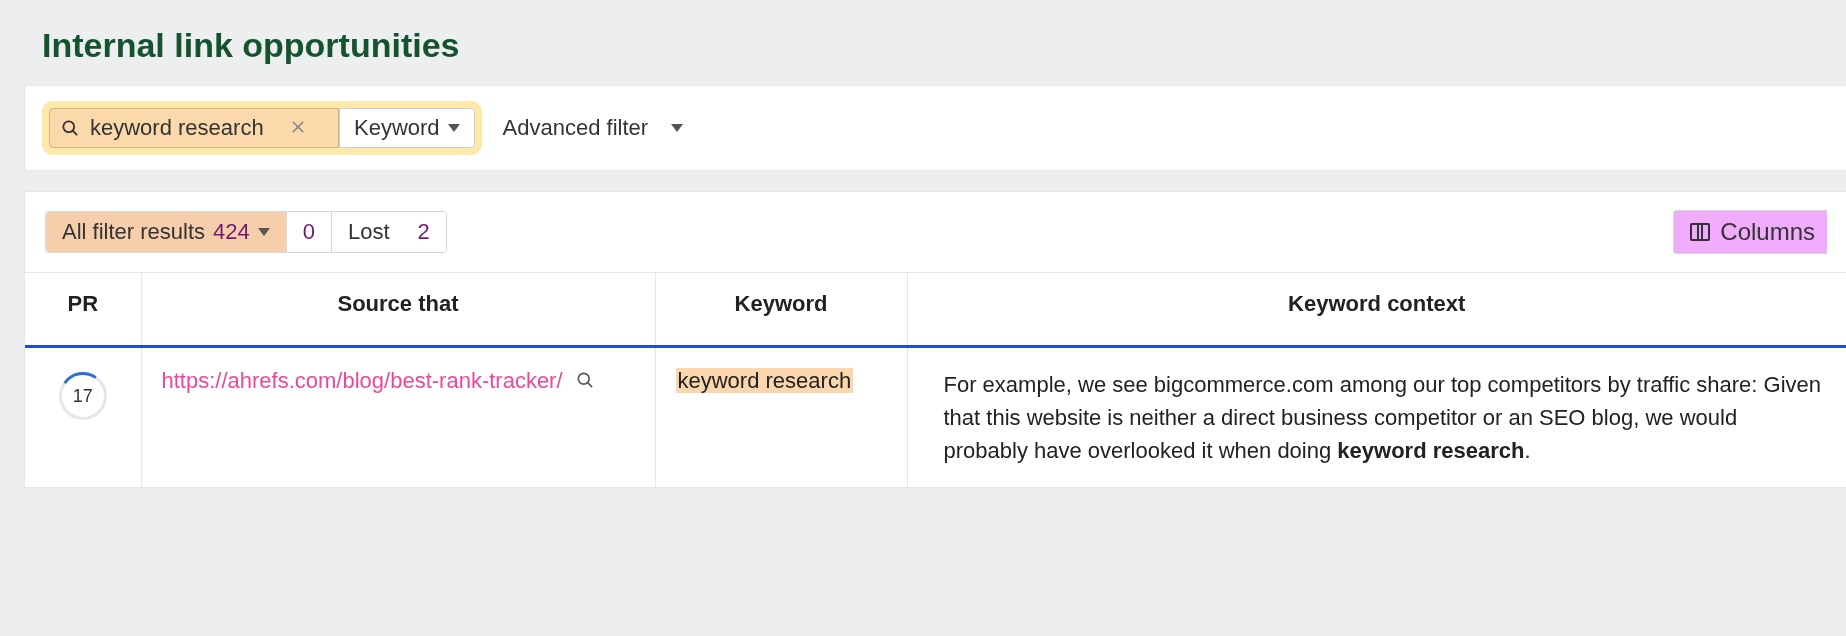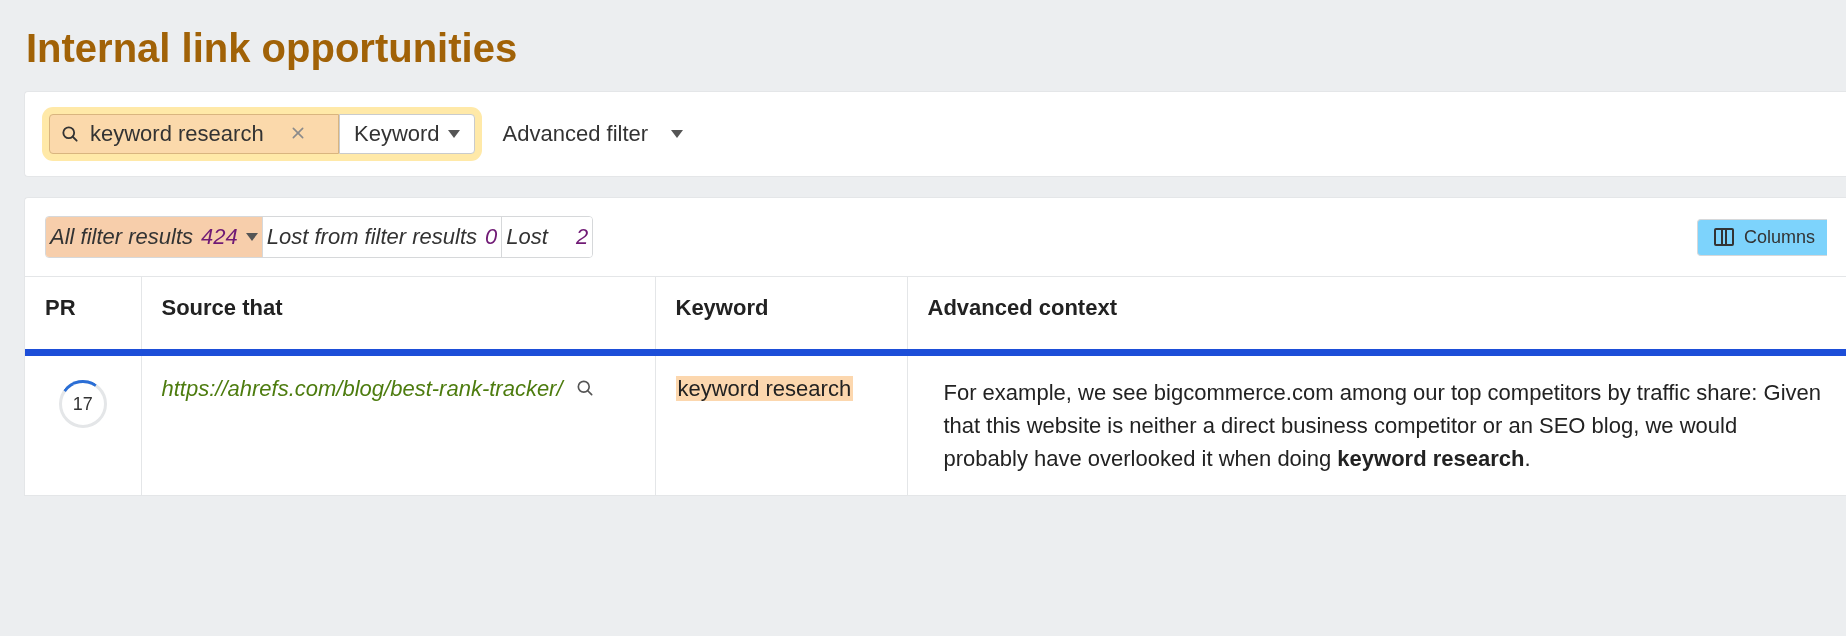--- a/index.html
+++ b/index.html
@@ -5,24 +5,24 @@
   * { box-sizing: border-box; margin: 0; padding: 0; }
   body {
     font-family: -apple-system, BlinkMacSystemFont, "Segoe UI", Helvetica, Arial, sans-serif;
     background: #eceef0;
     color: #111;
     font-size: 22px;
     width: 1846px;
   }
   .page { padding: 20px 0 0 24px; }
   .page-title {
-    font-size: 40px;
+    font-size: 34px;
     font-weight: 700;
-    color: #a16207;
-    margin: 6px 0 20px 2px;
+    color: #14532d;
+    margin: 6px 0 20px 18px;
   }
 
   .panel {
     background: #fff;
     border: 1px solid #e4e6e8;
     border-radius: 4px 0 0 4px;
     margin-bottom: 20px;
     padding: 18px 20px;
     display: flex;
     align-items: center;
@@ -104,73 +104,72 @@
     align-items: center;
     padding: 0 20px 18px 20px;
   }
   .seg-group {
     display: flex;
     border: 1px solid #d6d8da;
     border-radius: 4px;
     overflow: hidden;
   }
   .seg {
-    padding: 7px 4px;
+    padding: 7px 16px;
     display: flex;
     align-items: center;
     gap: 8px;
     cursor: pointer;
     font-size: 22px;
     color: #333;
     background: #fff;
     border-right: 1px solid #d6d8da;
-    font-style: italic;
   }
   .seg:last-child { border-right: none; gap: 28px; }
   .seg.active { background: #f7ceab; }
   .seg .count { color: #701a75; }
   .spacer { flex: 1; }
   .columns-btn {
     display: flex;
     align-items: center;
     gap: 10px;
     border: 1px solid #d6d8da;
     border-right: none;
     border-radius: 4px 0 0 4px;
     padding: 7px 12px 7px 16px;
     cursor: pointer;
-    font-size: 18px;
-    color: #333;
-    background: #7dd3fc;
+    font-size: 24px;
+    color: #333;
+    background: #f0abfc;
     margin-right: -1px;
   }
   .columns-icon {
     width: 20px; height: 18px;
     border: 2px solid #333;
     border-radius: 2px;
     position: relative;
   }
   .columns-icon::before, .columns-icon::after {
     content: "";
     position: absolute;
     top: 0; bottom: 0;
     width: 2px; background: #333;
   }
   .columns-icon::before { left: 5px; }
   .columns-icon::after { right: 5px; }
 
   table { width: 100%; border-collapse: collapse; table-layout: fixed; }
   thead th {
-    text-align: left;
+    text-align: center;
     font-weight: 700;
     font-size: 22px;
     color: #222;
     padding: 18px 20px 28px 20px;
     border-top: 1px solid #e4e6e8;
-    border-bottom: 7px solid #1d4ed8;
+    border-bottom: 3px solid #1d4ed8;
     border-right: 1px solid #e4e6e8;
     vertical-align: top;
   }
   thead th:last-child { border-right: none; }
   tbody td {
     padding: 20px;
     vertical-align: top;
     font-size: 22px;
     color: #222;
     border-right: 1px solid #e4e6e8;
@@ -195,21 +194,21 @@
     position: absolute;
     inset: -3px;
     border-radius: 50%;
     border: 3px solid transparent;
     border-top-color: #2a6ed6;
     border-right-color: #2a6ed6;
     transform: rotate(-55deg);
     clip-path: polygon(50% 0, 100% 0, 100% 50%, 50% 50%);
   }
 
-  .src-link { color: #4d7c0f; text-decoration: none; font-style: italic; }
+  .src-link { color: #ec4899; text-decoration: none; }
   .inspect-icon { display:inline-block; vertical-align: -2px; margin-left: 6px; color:#555; cursor:pointer;}
   .kw-highlight {
     background: #fcd7ae;
     padding: 0 2px;
   }
   .context p { line-height: 1.5; }
   .context strong { font-weight: 700; }
 
   col.col-pr { width: 116px; }
   col.col-src { width: 514px; }
@@ -252,21 +251,20 @@
 
   <div class="content-panel">
     <div class="tab-row">
       <div class="seg-group">
         <div class="seg active">
           <span>All filter results</span>
           <span class="count">424</span>
           <span class="caret-down"></span>
         </div>
         <div class="seg">
-          <span>Lost from filter results</span>
           <span class="count">0</span>
         </div>
         <div class="seg">
           <span>Lost</span>
           <span class="count">2</span>
         </div>
       </div>
       <div class="spacer"></div>
       <div class="columns-btn">
         <span class="columns-icon"></span>
@@ -279,21 +277,21 @@
         <col class="col-pr">
           <col class="col-src">
           <col class="col-kw">
           <col class="col-ctx">
       </colgroup>
       <thead>
         <tr>
           <th>PR</th>
           <th>Source that</th>
           <th>Keyword</th>
-          <th>Advanced context</th>
+          <th>Keyword context</th>
         </tr>
       </thead>
       <tbody>
         <tr>
           <td class="pr-cell">
             <span class="pr-badge">
               <span class="pr-arc"></span>
               <span>17</span>
             </span>
           </td>

